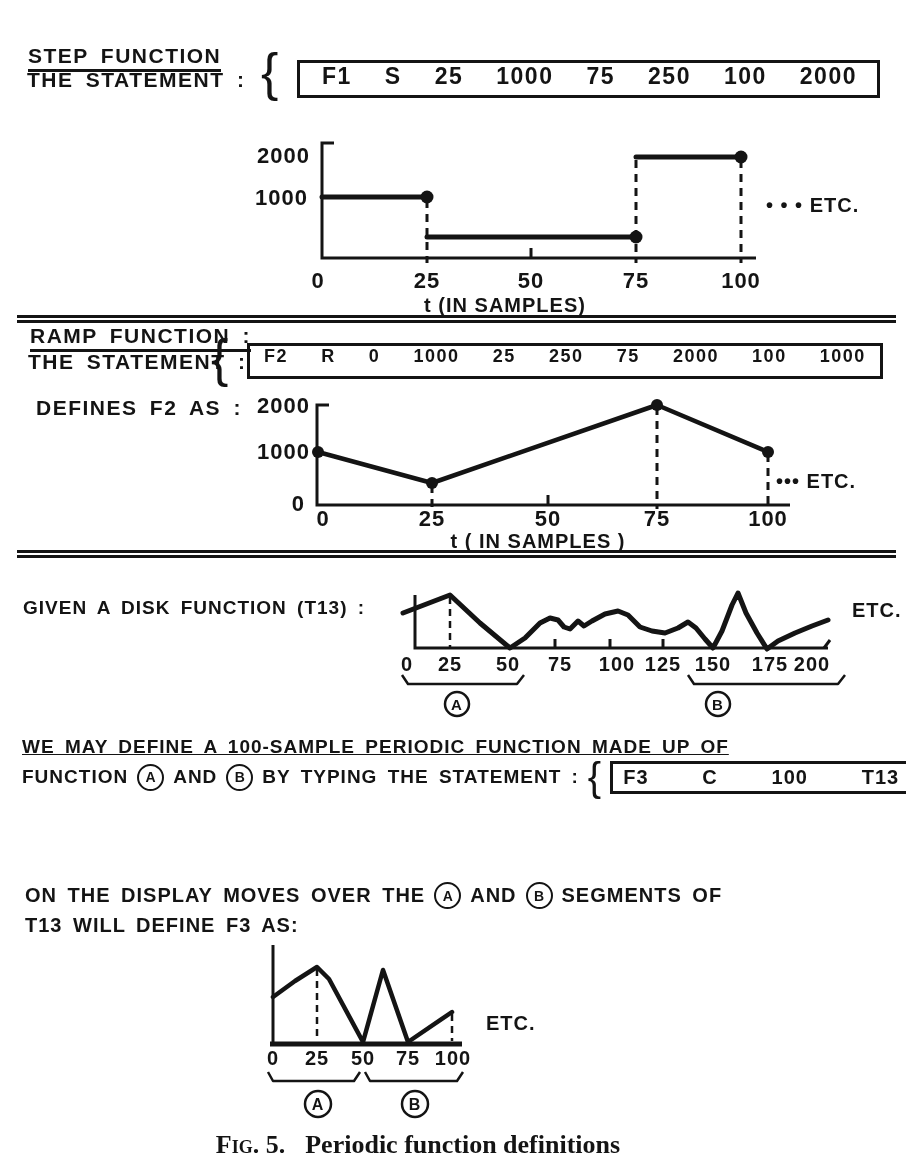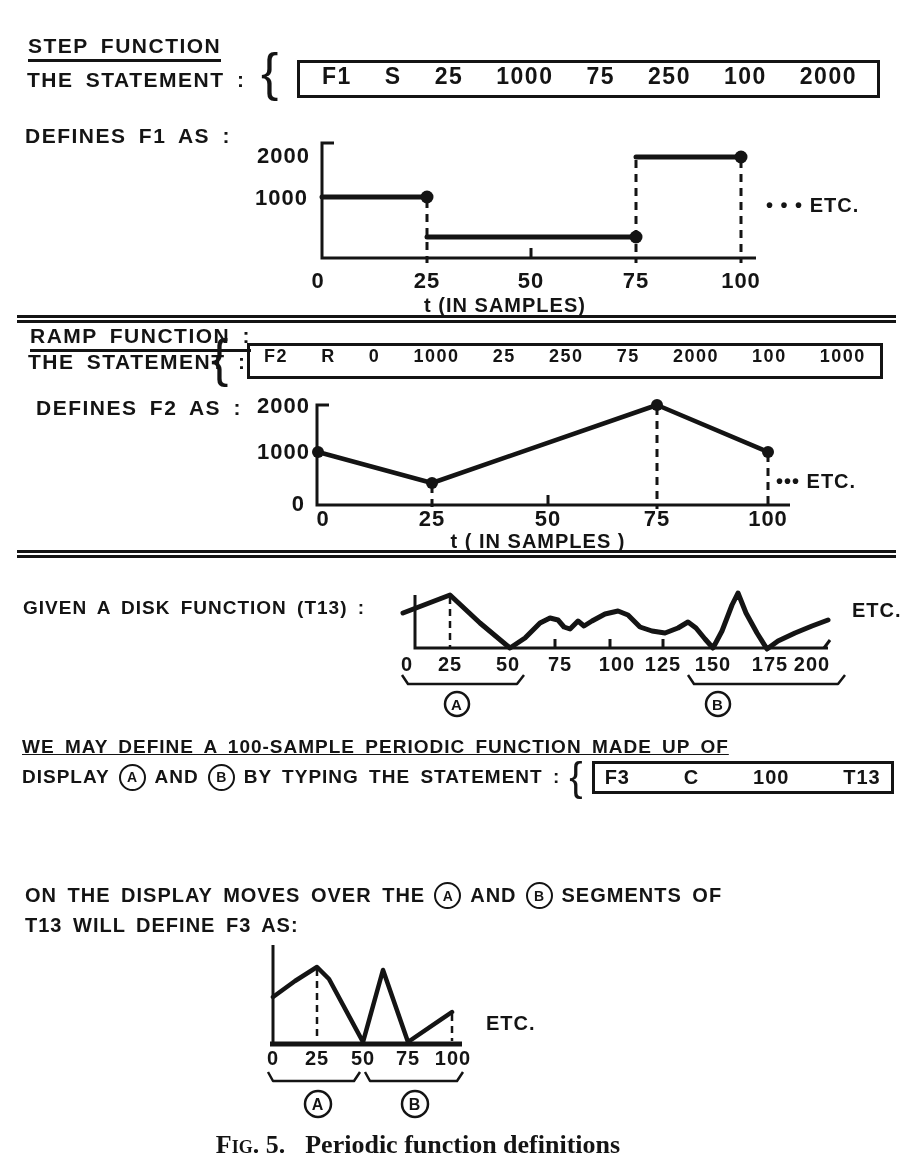--- a/index.html
+++ b/index.html
@@ -37,38 +37,37 @@
   .dash2{stroke-width:2.5;stroke-dasharray:7 5;}
   .dot{fill:#141414;stroke:none;}
   .bracepath{stroke-width:2.5;stroke-linejoin:round;}
   .badge-circ{stroke-width:2.5;}
 </style>
 </head>
 <body>
 
 <div class="page">
 
-  <div class="abs hand-lg" style="left:28px;top:34px;">
+  <div class="abs hand-lg" style="left:28px;top:44px;">
     <span class="heading">STEP FUNCTION</span>
   </div>
 
   <div class="abs hand-lg" style="left:27px;top:68px;">THE STATEMENT :</div>
   <div class="abs brace" style="left:261px;top:46px;">{</div>
   <div class="abs stmt-box box1" style="left:297px;top:60px;">
       <span>F1</span>
       <span>S</span>
       <span>25</span>
       <span>1000</span>
       <span>75</span>
       <span>250</span>
       <span>100</span>
       <span>2000</span>
     </div>
 
-  <div class="abs hand-lg" style="left:25px;top:124px;">DEFINES F1 AS :</div>
 
   <svg class="abs" style="left:230px;top:130px;" width="665" height="190" viewBox="0 0 665 190">
     <polyline class="ink axis" points="104,13 92,13 92,128 526,128"></polyline>
     <line class="ink axis" x1="301" y1="128" x2="301" y2="118"></line>
 
     <line class="ink dash" x1="197" y1="70" x2="197" y2="133"></line>
     <line class="ink dash" x1="406" y1="30" x2="406" y2="133"></line>
     <line class="ink dash" x1="511" y1="30" x2="511" y2="133"></line>
 
     <line class="ink data" x1="92" y1="67" x2="197" y2="67"></line>
@@ -172,21 +171,21 @@
     <circle class="ink badge-circ" cx="57" cy="121" r="12"></circle>
     <text class="t15" x="57" y="127" text-anchor="middle">A</text>
     <circle class="ink badge-circ" cx="318" cy="121" r="12"></circle>
     <text class="t15" x="318" y="127" text-anchor="middle">B</text>
 
     <text class="t20" x="452" y="34" text-anchor="start">ETC.</text>
   </svg>
 
   <div class="abs hand" style="left:22px;top:736px;text-decoration:underline;">WE MAY DEFINE A 100-SAMPLE PERIODIC FUNCTION MADE UP OF</div>
   <div class="abs fline" style="left:22px;top:757px;">
-    <span class="hand">DISPLAY</span>
+    <span class="hand">FUNCTION</span>
     <span class="cbadge">A</span>
     <span class="hand">AND</span>
     <span class="cbadge">B</span>
     <span class="hand">BY TYPING THE STATEMENT :</span>
     <span class="brace-sm">{</span>
     <span class="box3">
         <span>F3</span>
         <span>C</span>
         <span>100</span>
         <span>T13</span>

